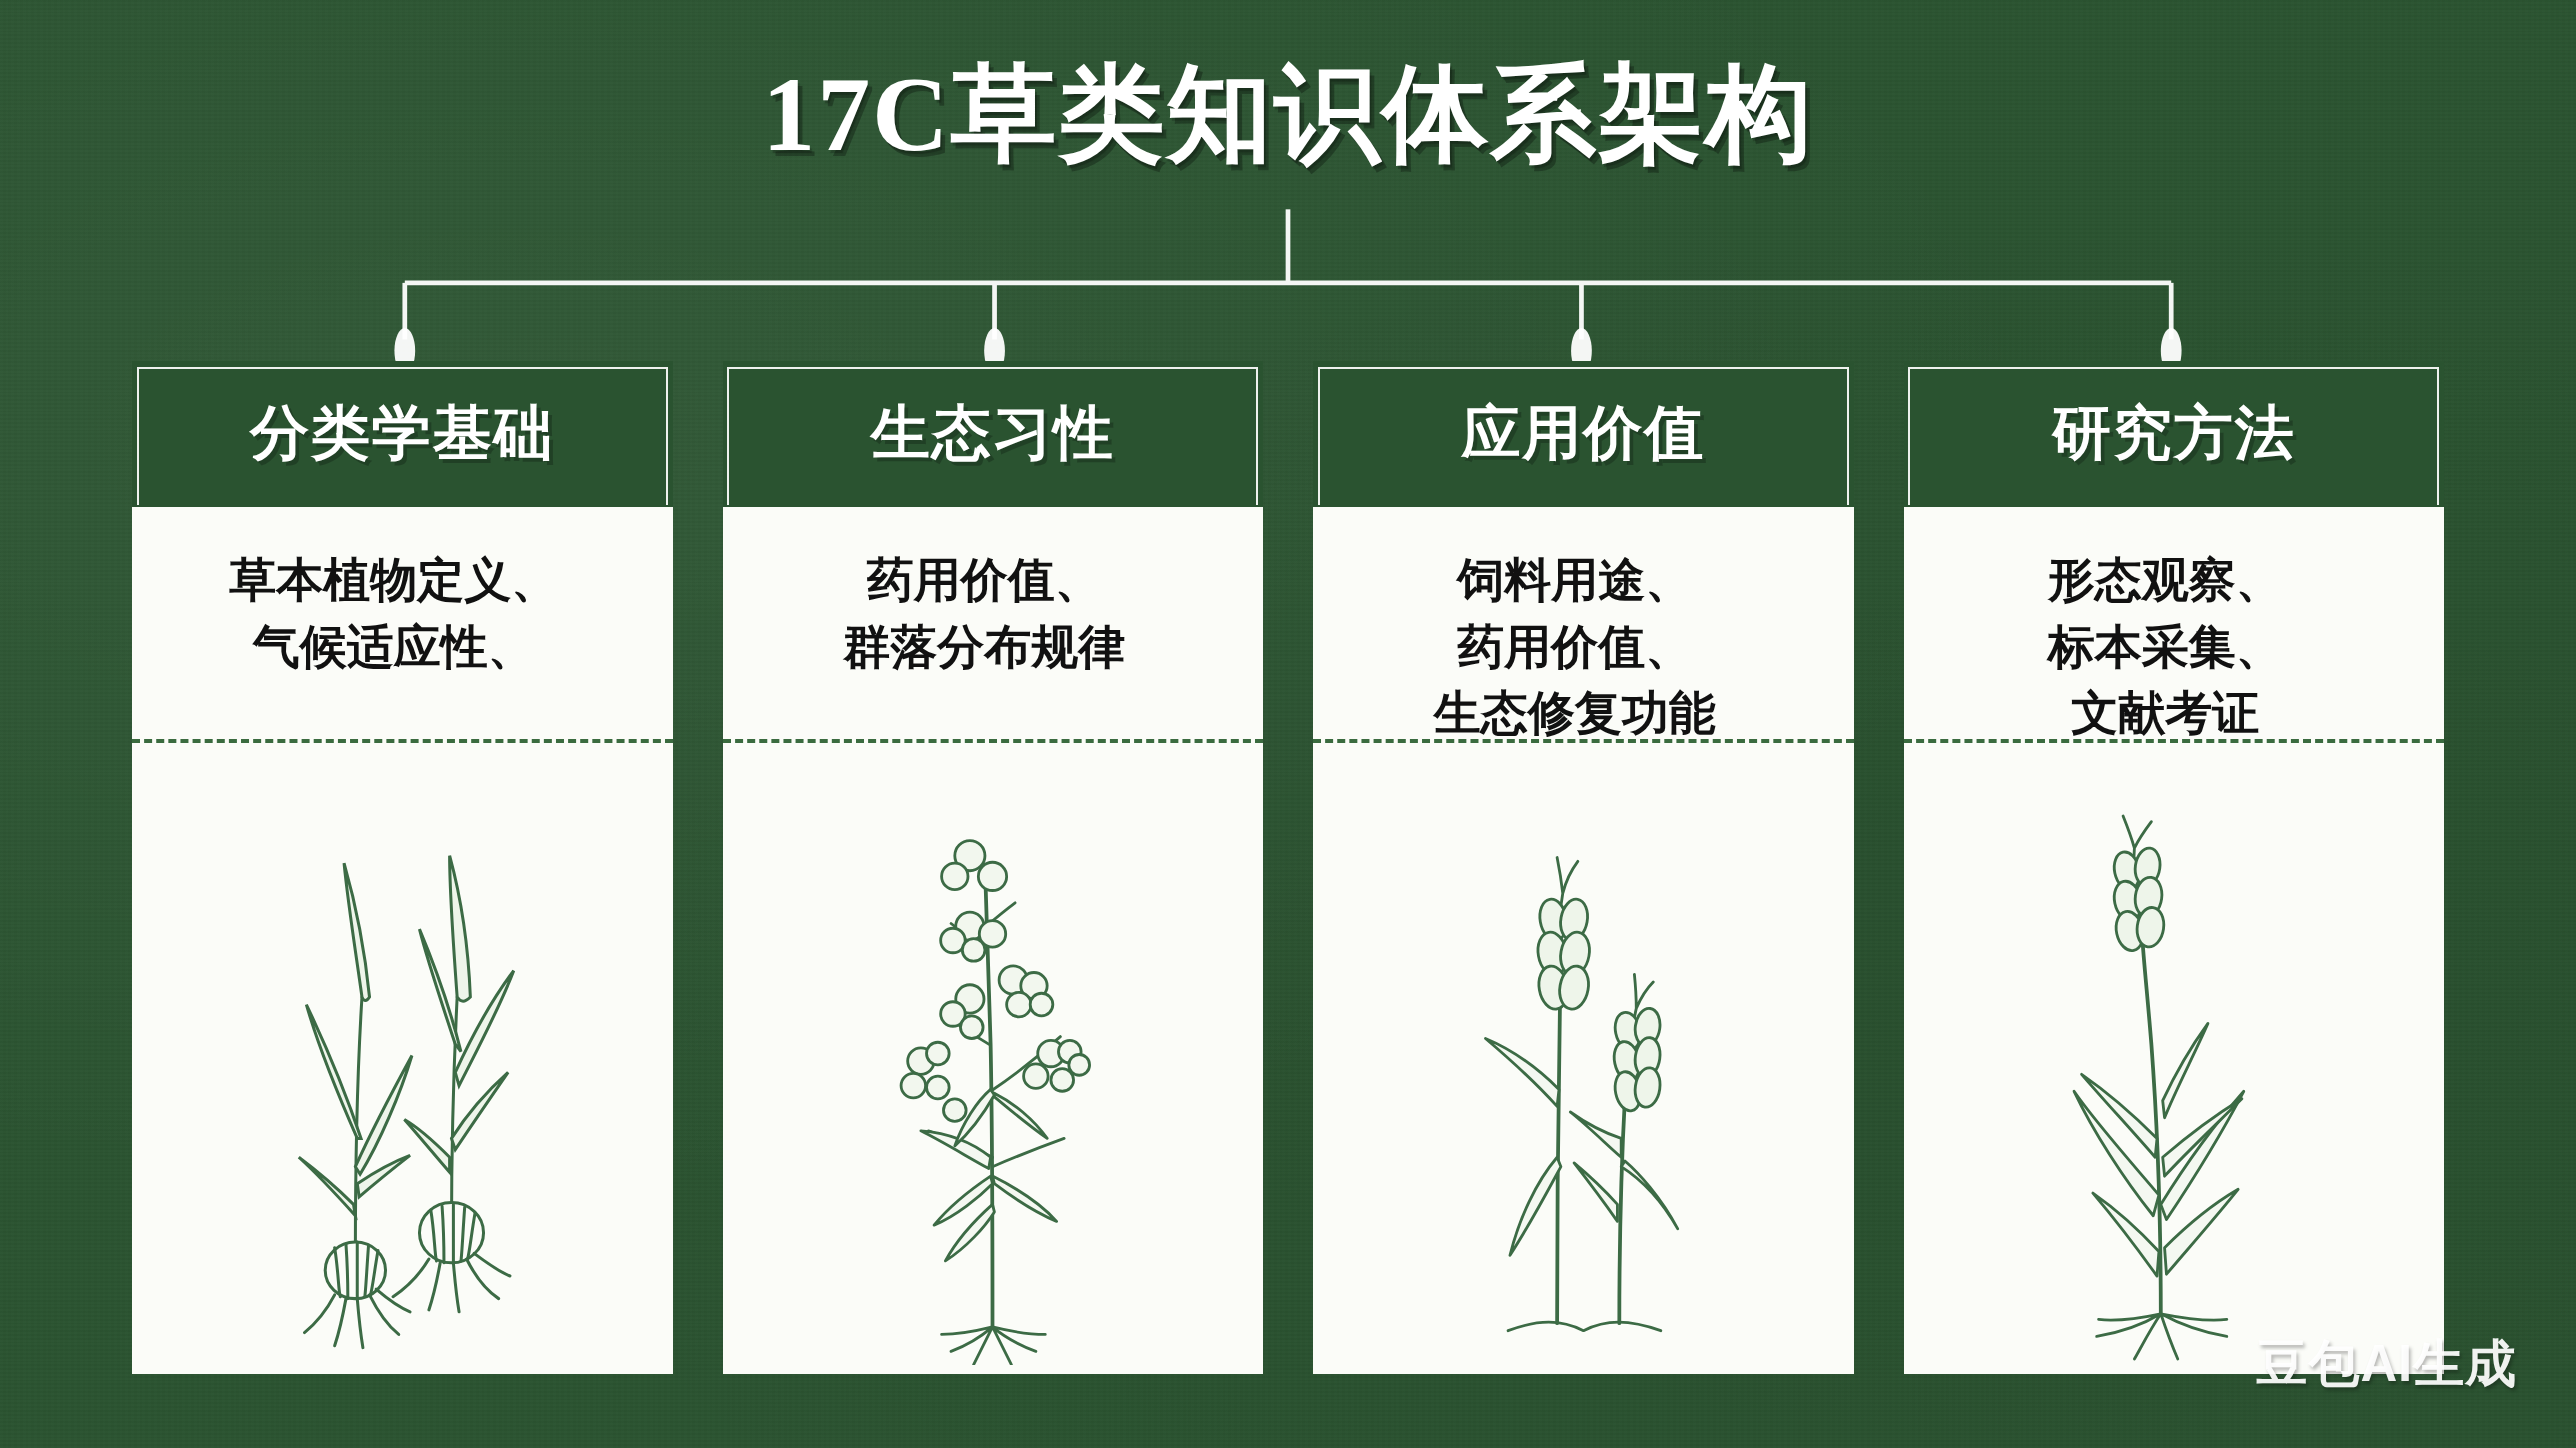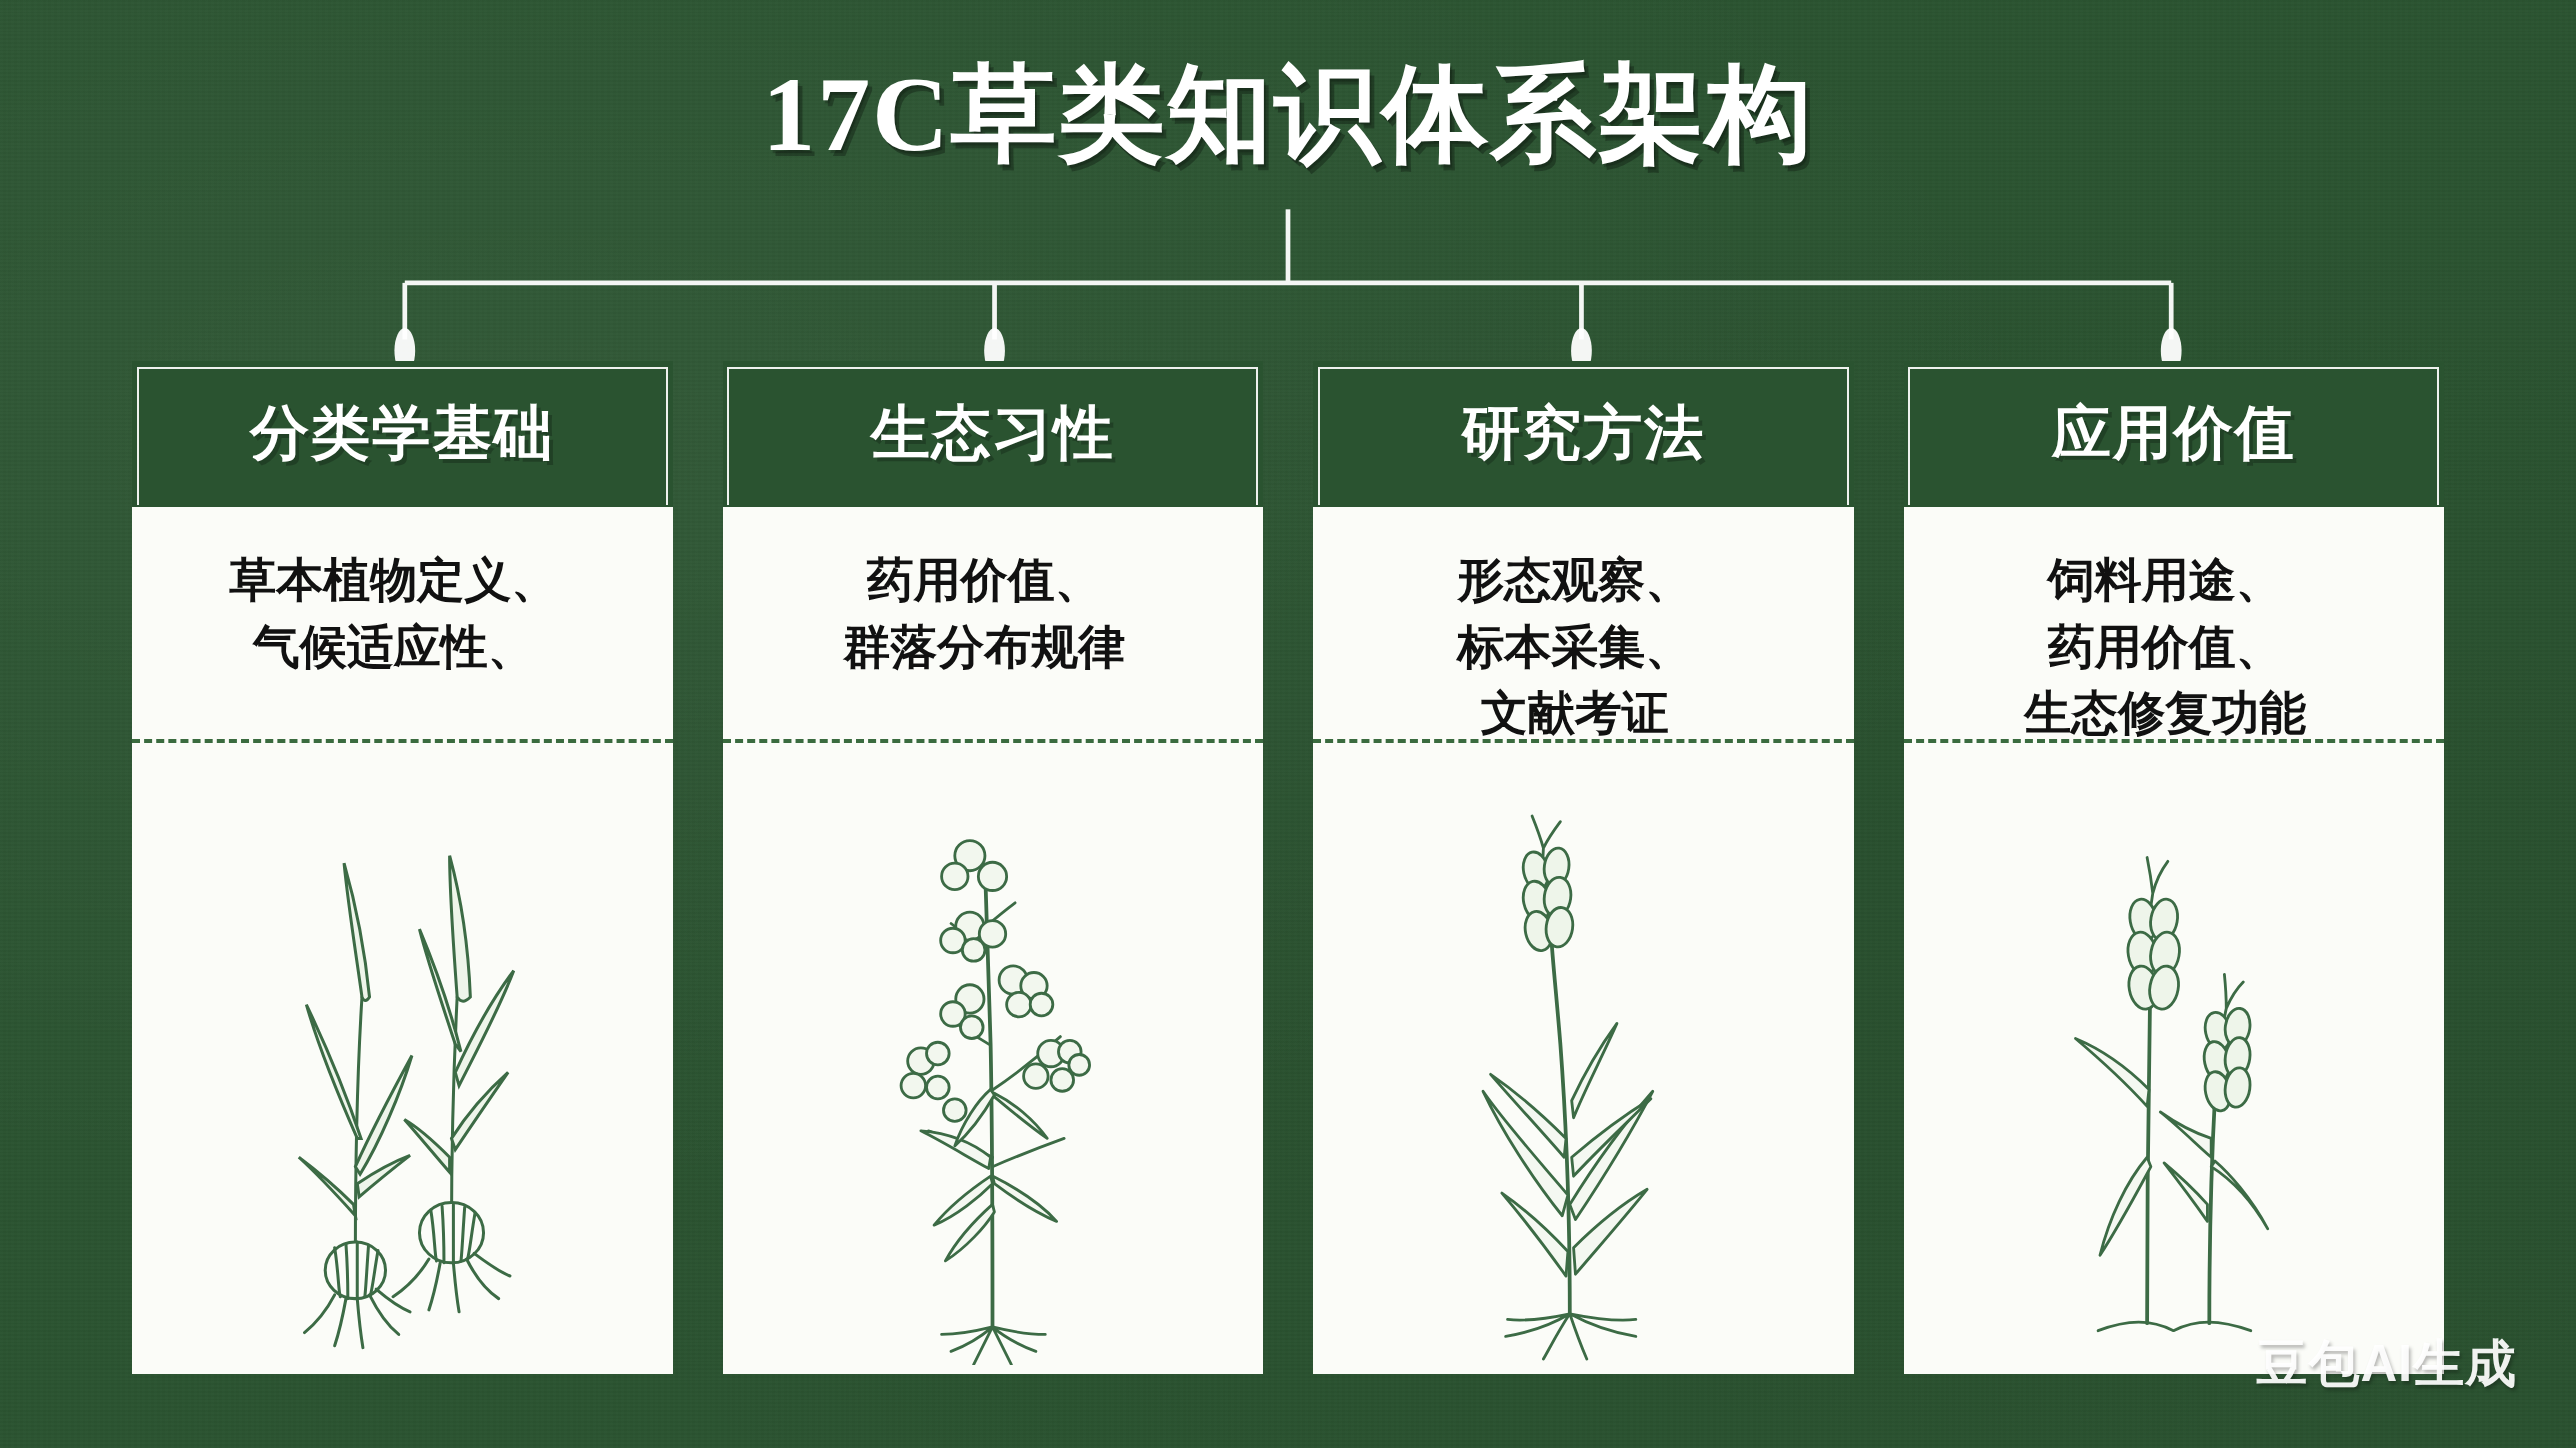--- a/index.html
+++ b/index.html
@@ -256,20 +256,71 @@
 
             <path d="M200 600 C186 612 172 620 156 626 M200 600 C192 616 186 628 180 640 M200 600 C208 616 214 628 220 640 M200 600 C214 612 230 620 246 626 M200 600 C176 606 160 608 146 608 M200 600 C224 606 242 608 256 608"></path>
           </g>
         </svg>
       </div>
     </div>
   </div>
 
   <div class="card">
     <div class="card-header">
+      <div class="card-header-title">应用价值</div>
+    </div>
+    <div class="card-body">
+      <div class="card-text">
+        <span class="line">饲料用途、</span>
+        <span class="line">药用价值、</span>
+        <span class="line">生态修复功能</span>
+      </div>
+      <div class="divider"></div>
+      <div class="card-illus">
+        <svg width="377" height="604" viewBox="0 0 400 640">
+          <g fill="none" stroke="#3c6b45" stroke-width="3" stroke-linecap="round" stroke-linejoin="round">
+
+            <path d="M172 596 C172 480 173 380 175 260" stroke-width="4"></path>
+            <path d="M175 260 C172 216 172 176 178 140 M178 140 C176 122 174 112 172 102 M178 140 C182 124 188 114 194 106"></path>
+            <g fill="#eef5ea">
+              <ellipse cx="168" cy="168" rx="14" ry="22" transform="rotate(-10 168 168)"></ellipse>
+              <ellipse cx="190" cy="168" rx="14" ry="22" transform="rotate(10 190 168)"></ellipse>
+              <ellipse cx="167" cy="204" rx="15" ry="23" transform="rotate(-10 167 204)"></ellipse>
+              <ellipse cx="191" cy="204" rx="15" ry="23" transform="rotate(10 191 204)"></ellipse>
+              <ellipse cx="168" cy="240" rx="15" ry="23" transform="rotate(-10 168 240)"></ellipse>
+              <ellipse cx="190" cy="240" rx="15" ry="23" transform="rotate(10 190 240)"></ellipse>
+            </g>
+
+            <path d="M174 348 C148 322 120 304 96 294 C122 316 152 344 172 366Z" fill="#f4f8f1"></path>
+            <path d="M172 420 C150 446 132 484 122 524 C144 490 164 452 176 430Z" fill="#f4f8f1"></path>
+
+            <path d="M238 596 C238 500 240 430 244 356" stroke-width="4"></path>
+            <path d="M244 356 C246 320 250 290 256 262 M256 262 C256 246 255 236 254 226 M256 262 C262 248 268 240 274 234"></path>
+            <g fill="#eef5ea">
+              <ellipse cx="247" cy="286" rx="13" ry="20" transform="rotate(-12 247 286)"></ellipse>
+              <ellipse cx="268" cy="282" rx="13" ry="20" transform="rotate(8 268 282)"></ellipse>
+              <ellipse cx="246" cy="318" rx="13" ry="21" transform="rotate(-12 246 318)"></ellipse>
+              <ellipse cx="268" cy="314" rx="13" ry="21" transform="rotate(8 268 314)"></ellipse>
+              <ellipse cx="247" cy="350" rx="13" ry="21" transform="rotate(-12 247 350)"></ellipse>
+              <ellipse cx="268" cy="346" rx="13" ry="21" transform="rotate(8 268 346)"></ellipse>
+            </g>
+
+            <path d="M240 400 C216 392 200 382 186 372 C206 388 226 408 240 420Z" fill="#f4f8f1"></path>
+            <path d="M240 430 C262 444 284 468 300 496 C282 462 258 436 244 424Z" fill="#f4f8f1"></path>
+            <path d="M236 470 C218 450 202 436 190 426 C204 444 222 468 236 488Z" fill="#f4f8f1"></path>
+
+            <path d="M120 604 C152 592 176 592 200 604 C224 592 248 592 282 604"></path>
+          </g>
+        </svg>
+      </div>
+    </div>
+  </div>
+
+  <div class="card">
+    <div class="card-header">
       <div class="card-header-title">研究方法</div>
     </div>
     <div class="card-body">
       <div class="card-text">
         <span class="line">形态观察、</span>
         <span class="line">标本采集、</span>
         <span class="line">文献考证</span>
       </div>
       <div class="divider"></div>
       <div class="card-illus">
@@ -296,67 +347,16 @@
             <path d="M198 360 C212 330 230 300 246 278 C232 310 212 348 200 378Z" fill="#f4f8f1"></path>
 
             <path d="M196 586 C176 598 152 606 128 610 M196 586 C184 604 176 620 168 634 M196 586 C202 604 208 620 214 634 M196 586 C218 598 242 606 266 610 M196 586 C168 592 148 594 130 592 M196 586 C226 592 248 594 266 592"></path>
           </g>
         </svg>
       </div>
       <div class="wm-fade"></div>
     </div>
   </div>
 
-  <div class="card">
-    <div class="card-header">
-      <div class="card-header-title">应用价值</div>
-    </div>
-    <div class="card-body">
-      <div class="card-text">
-        <span class="line">饲料用途、</span>
-        <span class="line">药用价值、</span>
-        <span class="line">生态修复功能</span>
-      </div>
-      <div class="divider"></div>
-      <div class="card-illus">
-        <svg width="377" height="604" viewBox="0 0 400 640">
-          <g fill="none" stroke="#3c6b45" stroke-width="3" stroke-linecap="round" stroke-linejoin="round">
-
-            <path d="M172 596 C172 480 173 380 175 260" stroke-width="4"></path>
-            <path d="M175 260 C172 216 172 176 178 140 M178 140 C176 122 174 112 172 102 M178 140 C182 124 188 114 194 106"></path>
-            <g fill="#eef5ea">
-              <ellipse cx="168" cy="168" rx="14" ry="22" transform="rotate(-10 168 168)"></ellipse>
-              <ellipse cx="190" cy="168" rx="14" ry="22" transform="rotate(10 190 168)"></ellipse>
-              <ellipse cx="167" cy="204" rx="15" ry="23" transform="rotate(-10 167 204)"></ellipse>
-              <ellipse cx="191" cy="204" rx="15" ry="23" transform="rotate(10 191 204)"></ellipse>
-              <ellipse cx="168" cy="240" rx="15" ry="23" transform="rotate(-10 168 240)"></ellipse>
-              <ellipse cx="190" cy="240" rx="15" ry="23" transform="rotate(10 190 240)"></ellipse>
-            </g>
-
-            <path d="M174 348 C148 322 120 304 96 294 C122 316 152 344 172 366Z" fill="#f4f8f1"></path>
-            <path d="M172 420 C150 446 132 484 122 524 C144 490 164 452 176 430Z" fill="#f4f8f1"></path>
-
-            <path d="M238 596 C238 500 240 430 244 356" stroke-width="4"></path>
-            <path d="M244 356 C246 320 250 290 256 262 M256 262 C256 246 255 236 254 226 M256 262 C262 248 268 240 274 234"></path>
-            <g fill="#eef5ea">
-              <ellipse cx="247" cy="286" rx="13" ry="20" transform="rotate(-12 247 286)"></ellipse>
-              <ellipse cx="268" cy="282" rx="13" ry="20" transform="rotate(8 268 282)"></ellipse>
-              <ellipse cx="246" cy="318" rx="13" ry="21" transform="rotate(-12 246 318)"></ellipse>
-              <ellipse cx="268" cy="314" rx="13" ry="21" transform="rotate(8 268 314)"></ellipse>
-              <ellipse cx="247" cy="350" rx="13" ry="21" transform="rotate(-12 247 350)"></ellipse>
-              <ellipse cx="268" cy="346" rx="13" ry="21" transform="rotate(8 268 346)"></ellipse>
-            </g>
-
-            <path d="M240 400 C216 392 200 382 186 372 C206 388 226 408 240 420Z" fill="#f4f8f1"></path>
-            <path d="M240 430 C262 444 284 468 300 496 C282 462 258 436 244 424Z" fill="#f4f8f1"></path>
-            <path d="M236 470 C218 450 202 436 190 426 C204 444 222 468 236 488Z" fill="#f4f8f1"></path>
-
-            <path d="M120 604 C152 592 176 592 200 604 C224 592 248 592 282 604"></path>
-          </g>
-        </svg>
-      </div>
-    </div>
-  </div>
-
 </div>
 
 <div class="watermark">豆包AI生成</div>
 
 
 </body></html>

